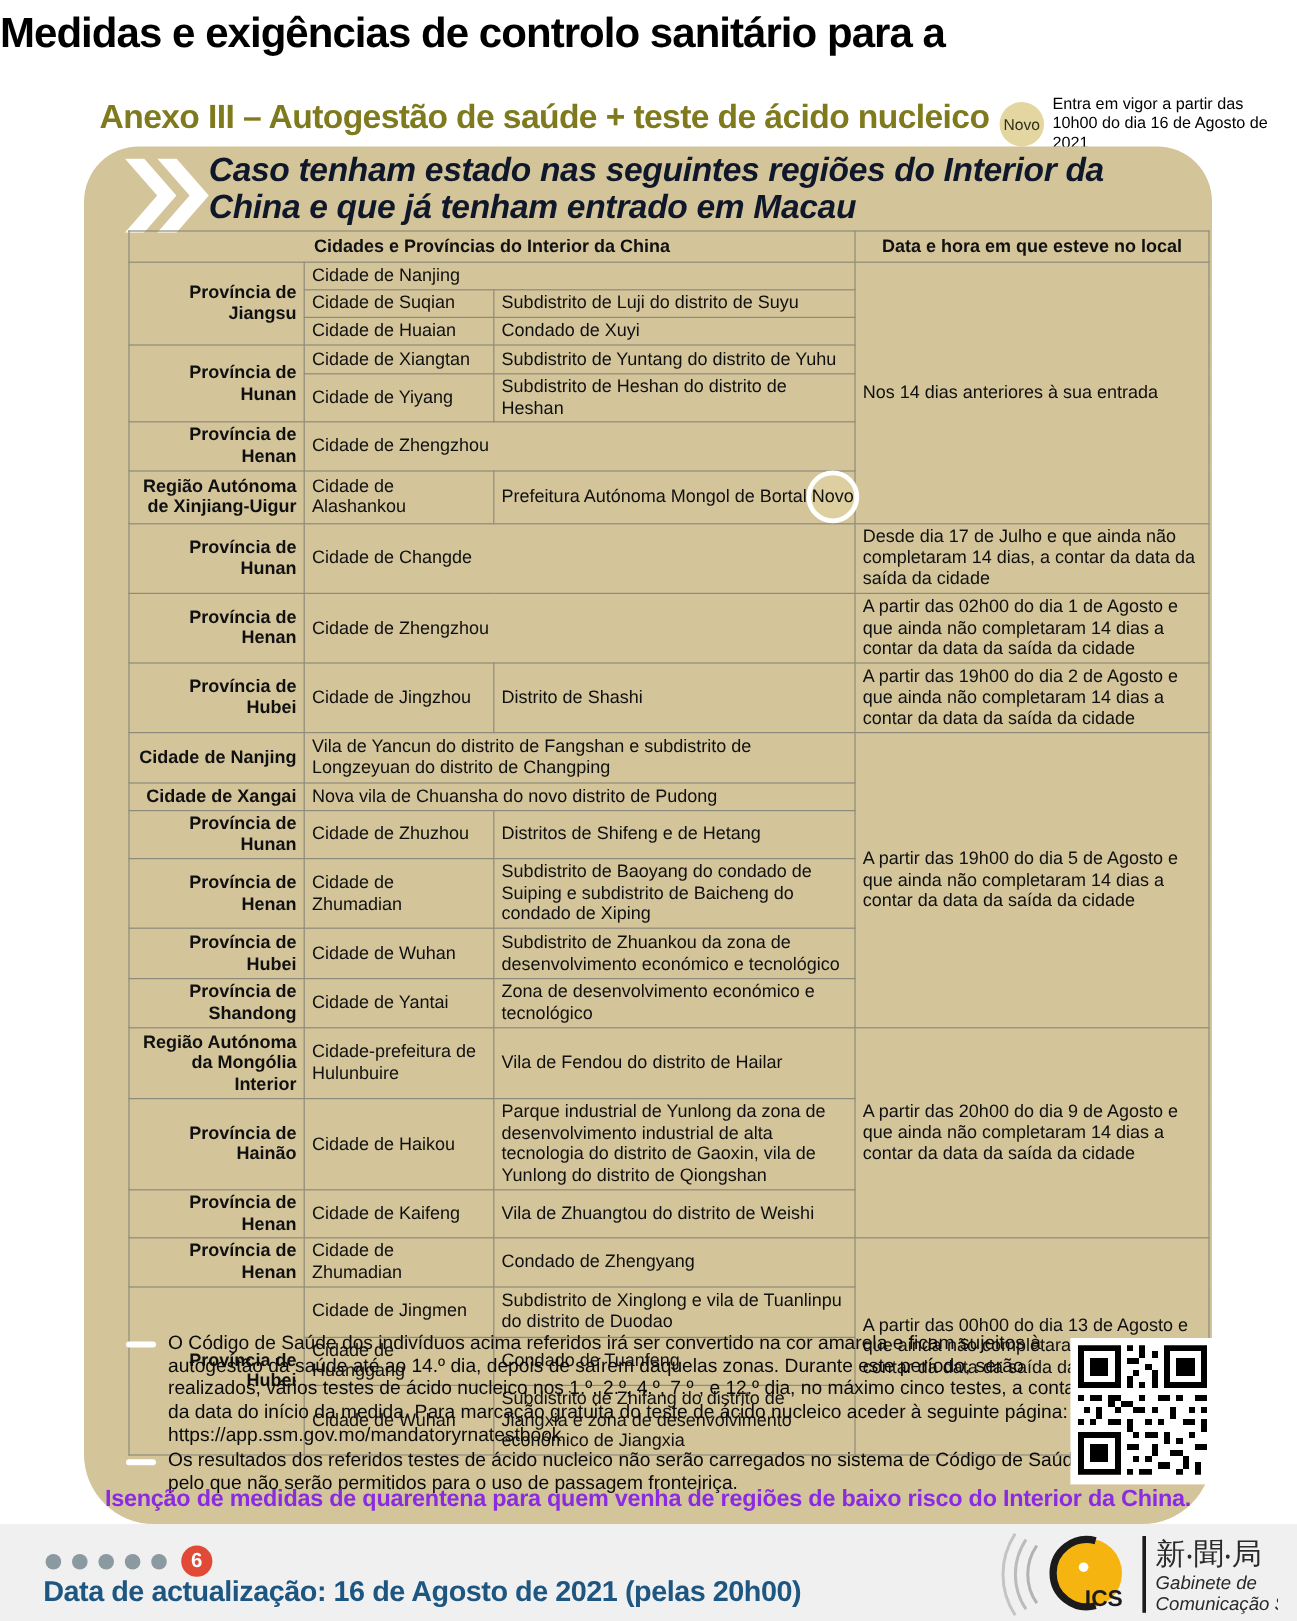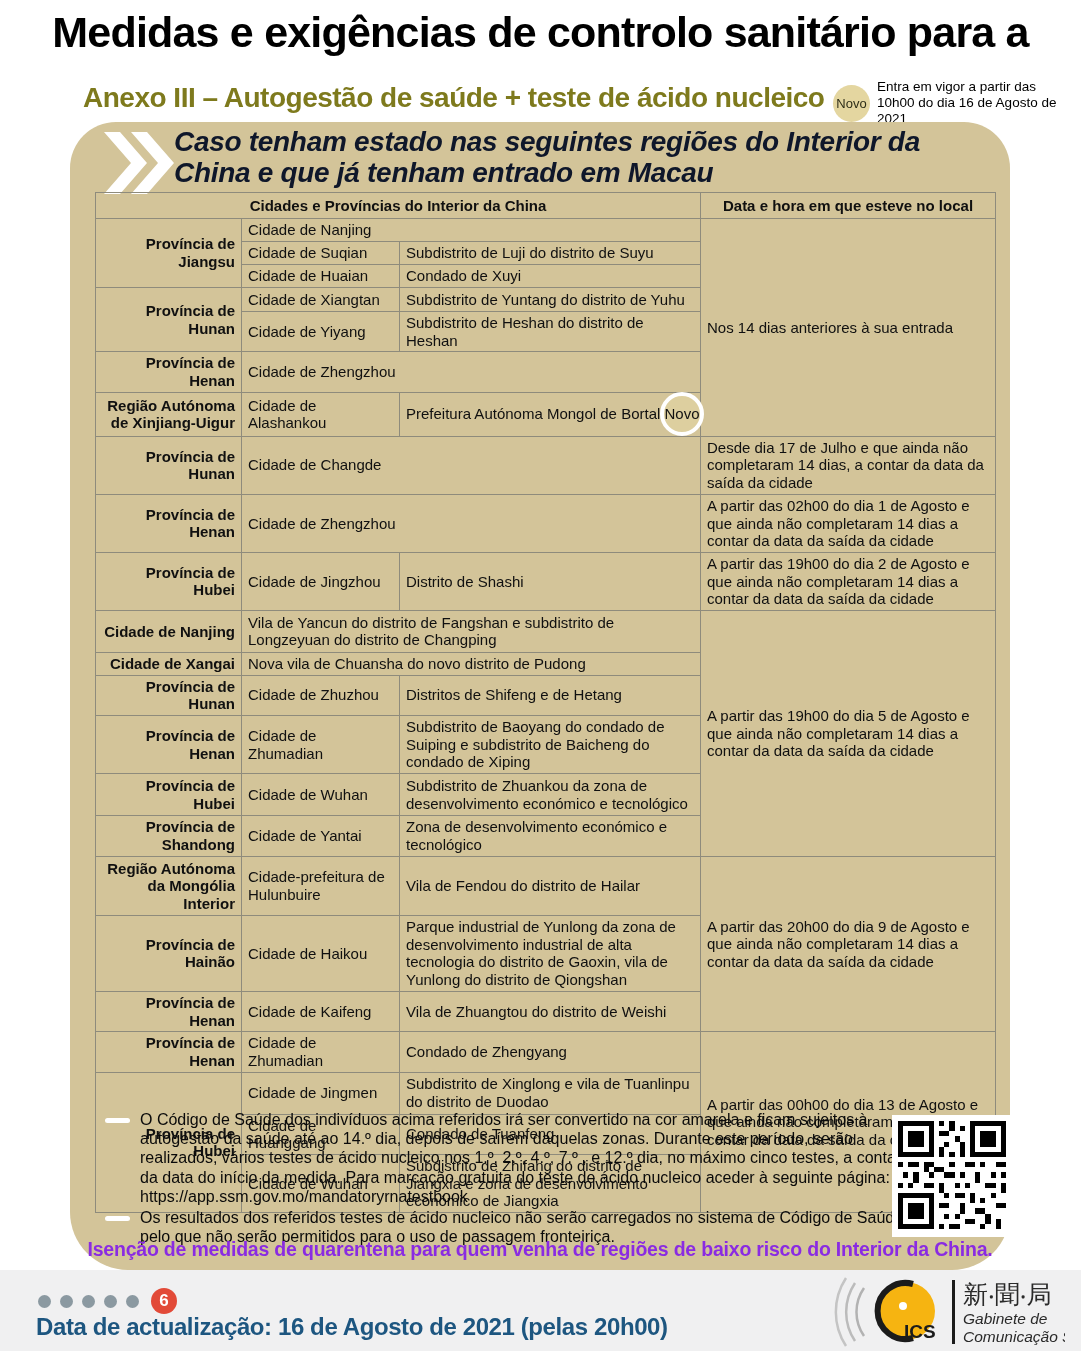--- a/index.html
+++ b/index.html
@@ -5,21 +5,21 @@
   * { margin:0; padding:0; box-sizing:border-box; }
   html,body { width:1081px; height:1351px; }
   body {
     position:relative; background:#ffffff;
     font-family:"Liberation Sans", sans-serif; color:#000;
     overflow:hidden;
   }
   
   .main-title {
     position:absolute; top:9px; left:0; width:100%;
-    text-align:center; font-size:43px; font-weight:700;
+    text-align:left; font-size:35px; font-weight:700;
     letter-spacing:-0.8px; line-height:1.09; color:#000;
   }
   .subtitle {
     position:absolute; left:83px; top:82px;
     font-size:28px; font-weight:700; letter-spacing:-0.5px;
     color:#7e7a1d;
   }
   .vigor-wrap {
     position:absolute; left:833px; top:79px; width:232px;
     display:flex; align-items:center; gap:7px;
@@ -38,21 +38,21 @@
   }
   .panel-chevron { position:absolute; left:34px; top:10px; }
   .panel-heading {
     position:absolute; left:104px; top:5px; width:812px;
     color:#0f172a; font-size:28px; font-weight:700;
     letter-spacing:-0.3px; line-height:1.1;font-style:italic;
   }
 
   
   table.regions {
-    position:absolute; left:25px; top:70px; width:900px;
+    position:absolute; left:37px; top:70px; width:900px;
     border-collapse:collapse; table-layout:fixed;
   }
   table.regions th, table.regions td {
     border:1px solid #8e8b7c; font-size:15px; vertical-align:middle;
     padding:2px 6px; color:#101010; line-height:1.18;
   }
   table.regions th { font-weight:700; text-align:center; height:26px; }
   td.prov { color:#0f5f66; font-weight:700;text-align:right; }
   td.when { padding:2px 9px;margin-top:16px; }
   .novo-cell { position:relative; }

